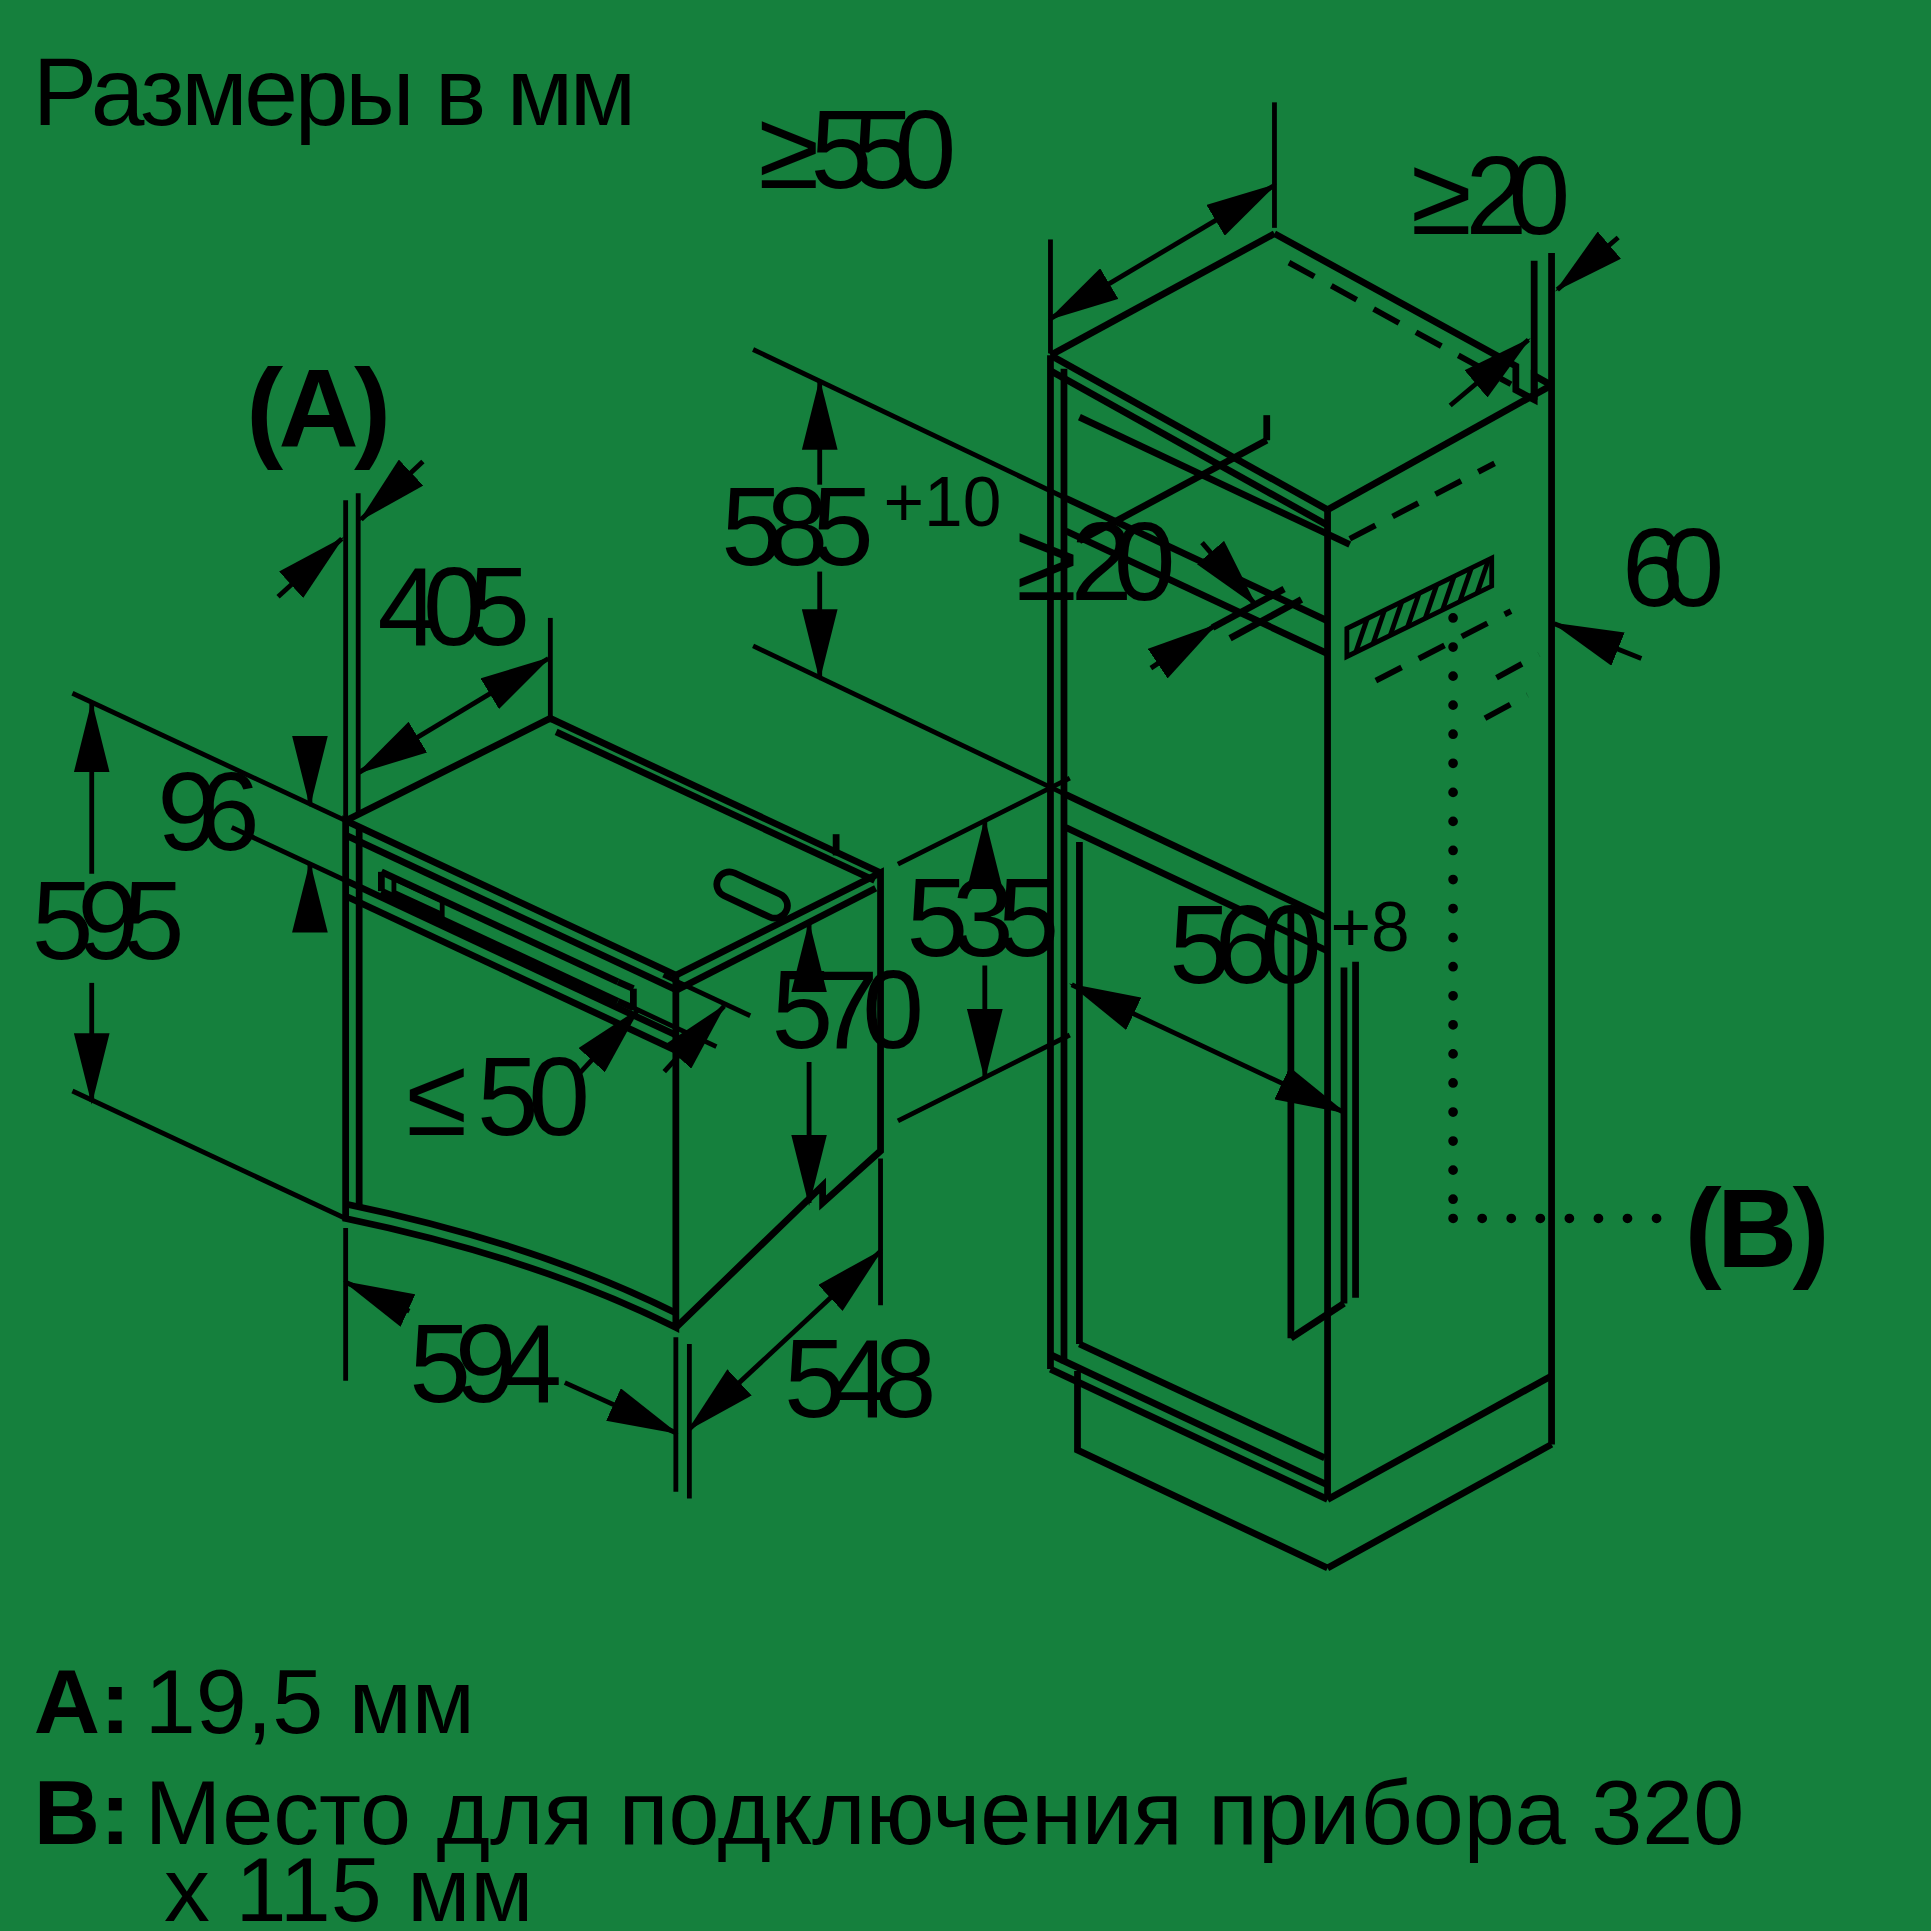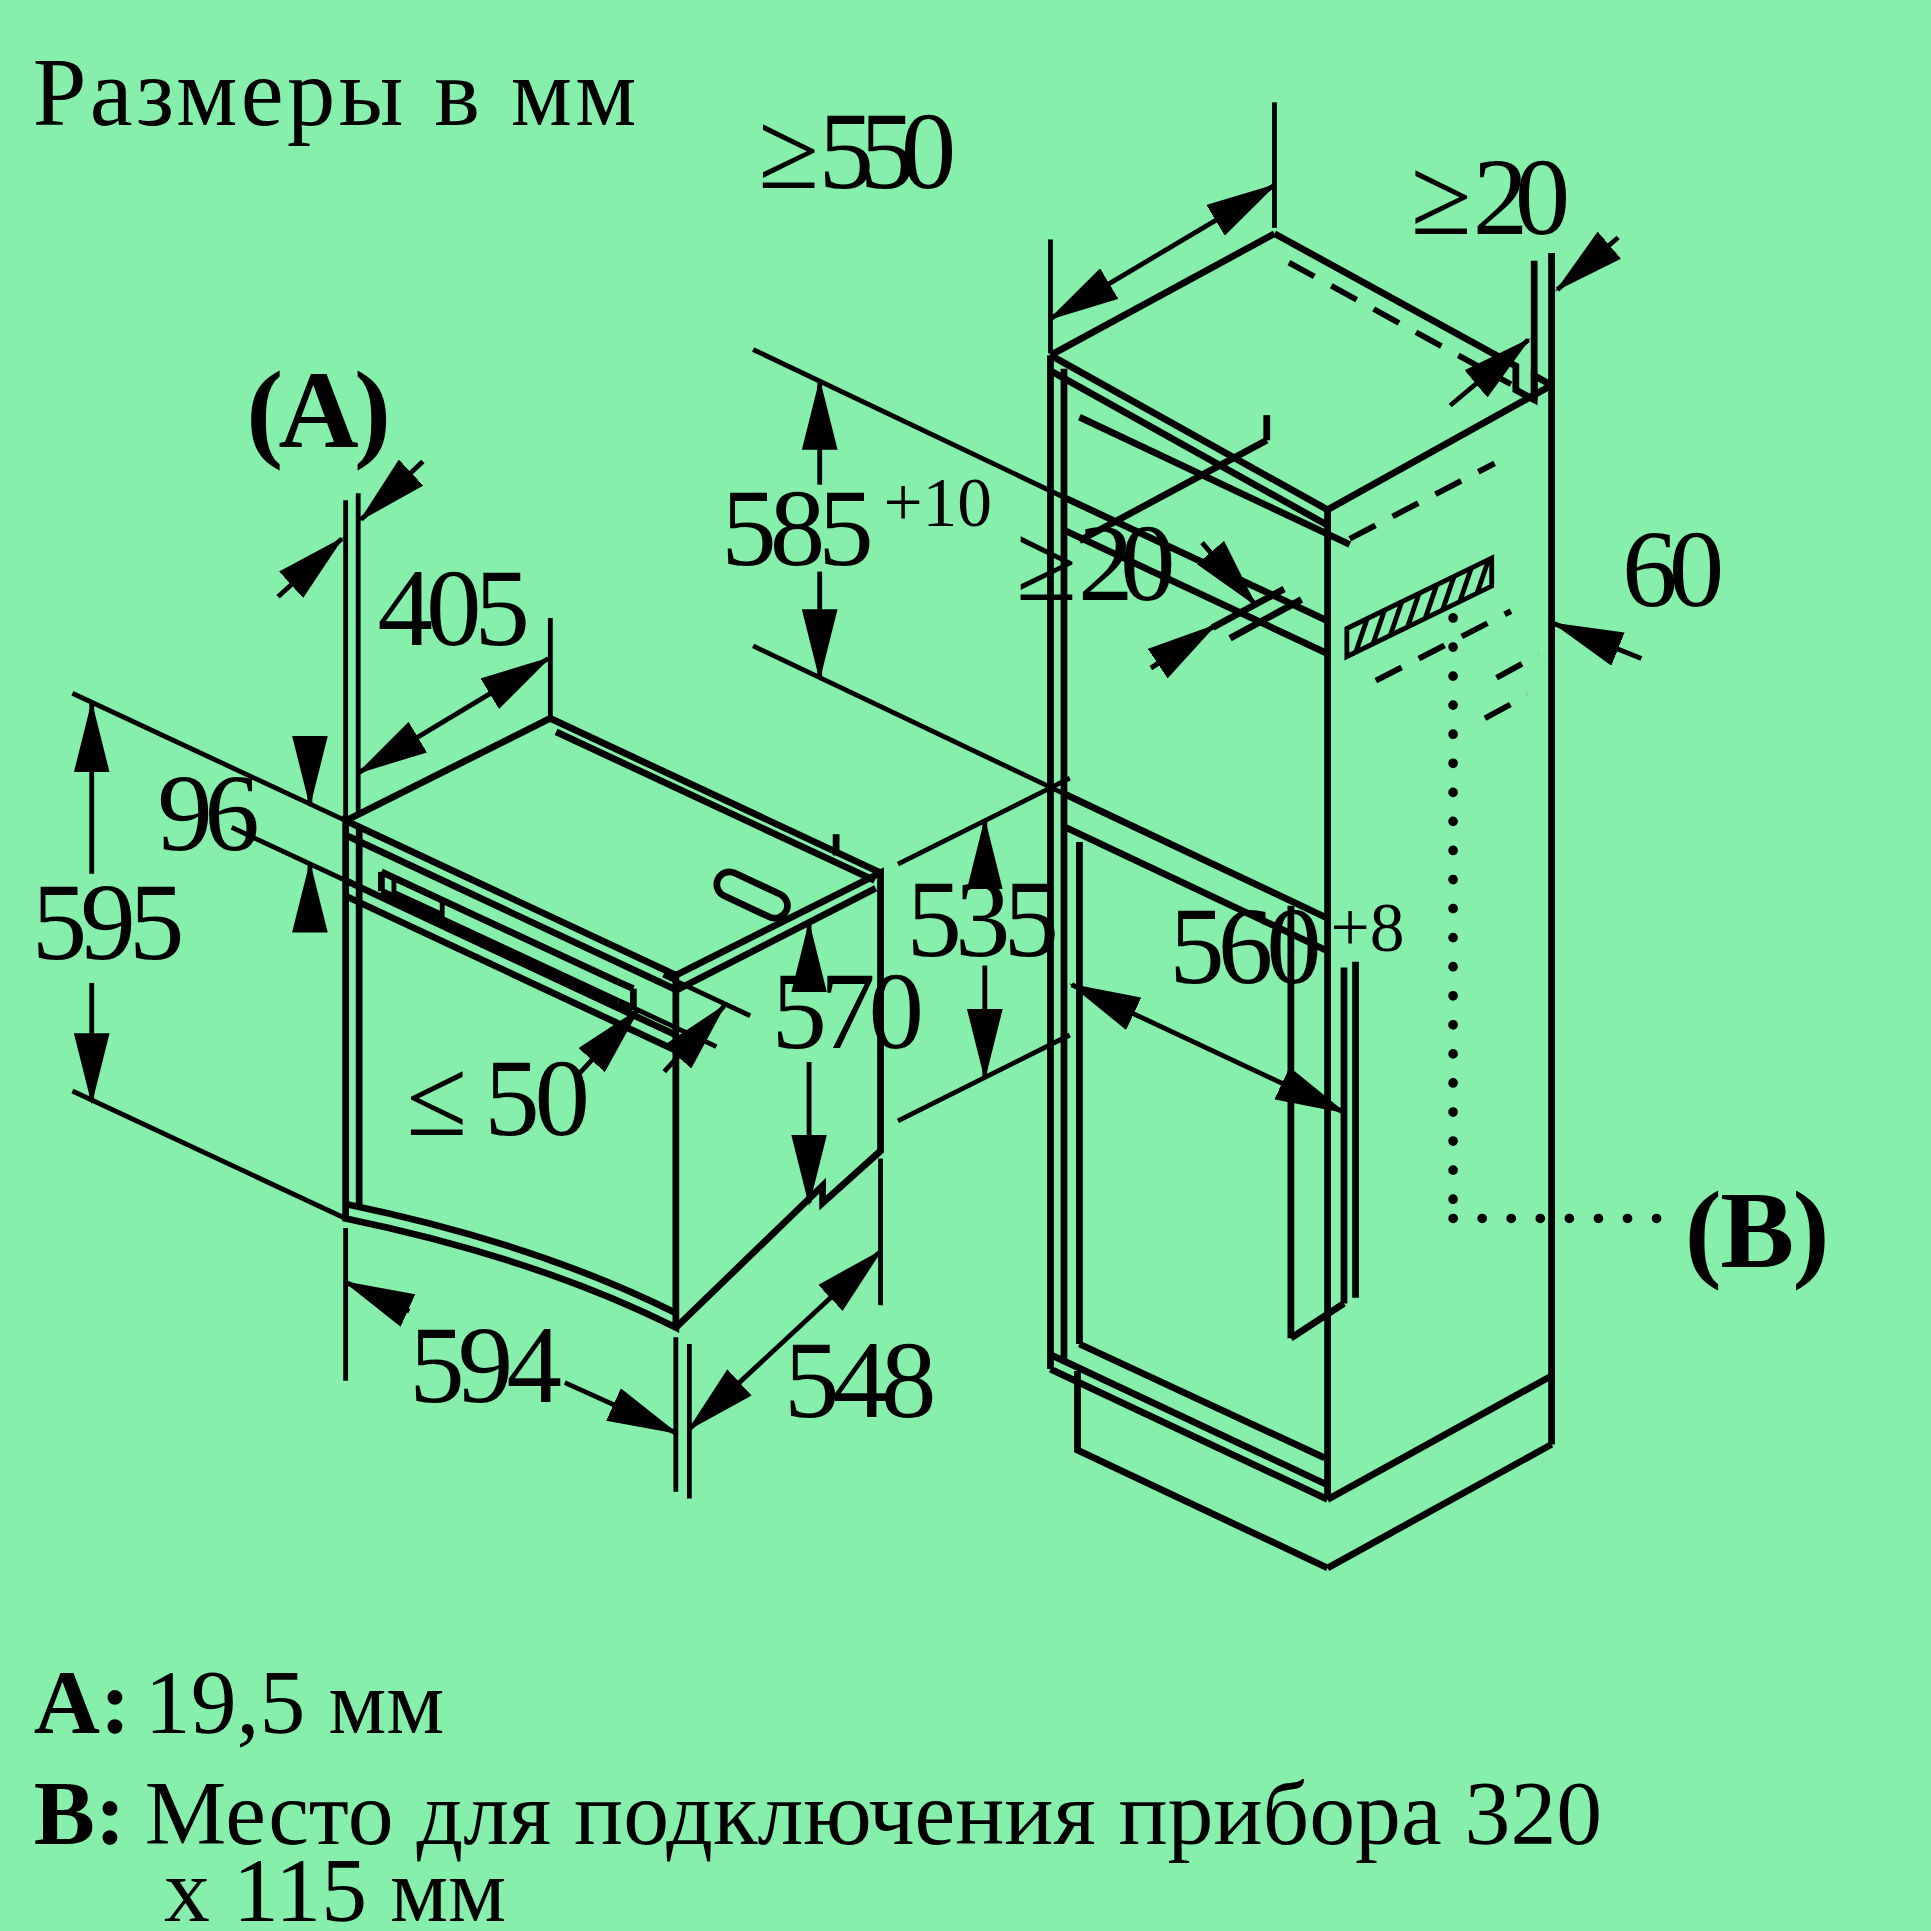--- a/index.html
+++ b/index.html
@@ -1,16 +1,16 @@
 <!DOCTYPE html>
 <html><head>
 <meta charset="utf-8">
 <style>
   html,body{margin:0;padding:0;background:#fff;}
-  .page{width:1931px;height:1931px;background:#86efac;position:relative;font-family:Liberation Serif, serif;}
+  .page{width:1931px;height:1931px;background:#15803d;position:relative;font-family:Liberation Sans, sans-serif;}
   svg text{fill:#000;}
   .draw{fill:none;stroke:#000;stroke-width:7;stroke-linejoin:miter;stroke-linecap:butt;}
   .thin{fill:none;stroke:#000;stroke-width:5;}
   .hatchline{fill:none;stroke:#000;stroke-width:5;}
   .dashed{fill:none;stroke:#000;stroke-width:6;stroke-dasharray:30 20;}
   .dotted{fill:none;stroke:#000;stroke-width:10;stroke-linecap:round;stroke-dasharray:0.1 30;}
   .dim{font-size:115px;}
   .sup{font-size:72px;}
   .ref{font-size:115px;font-weight:bold;}
   .title{font-size:100px;}

